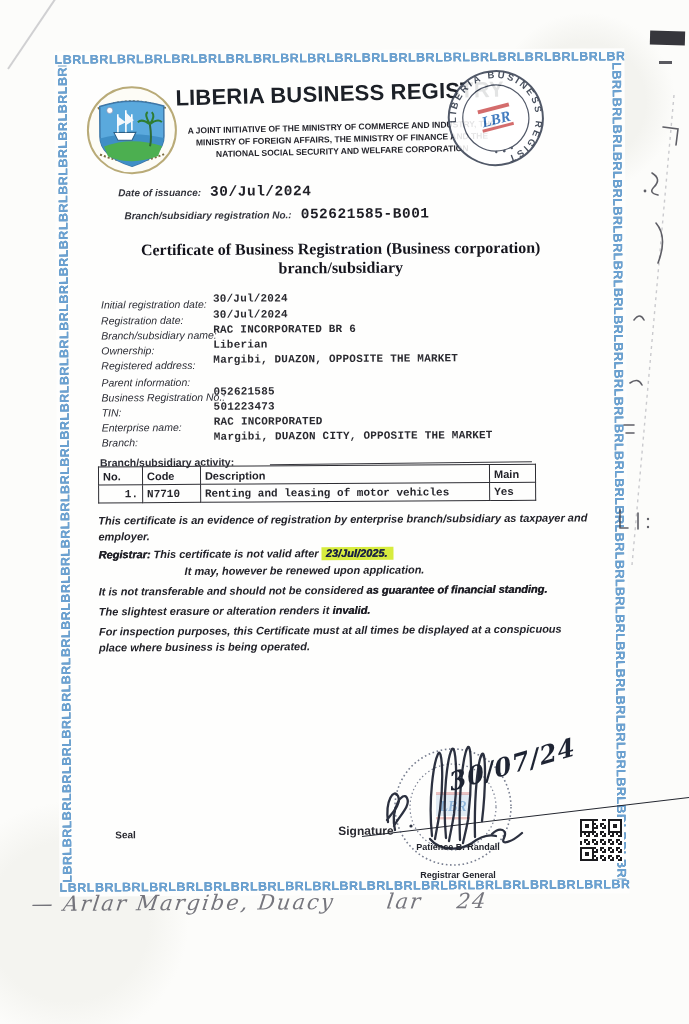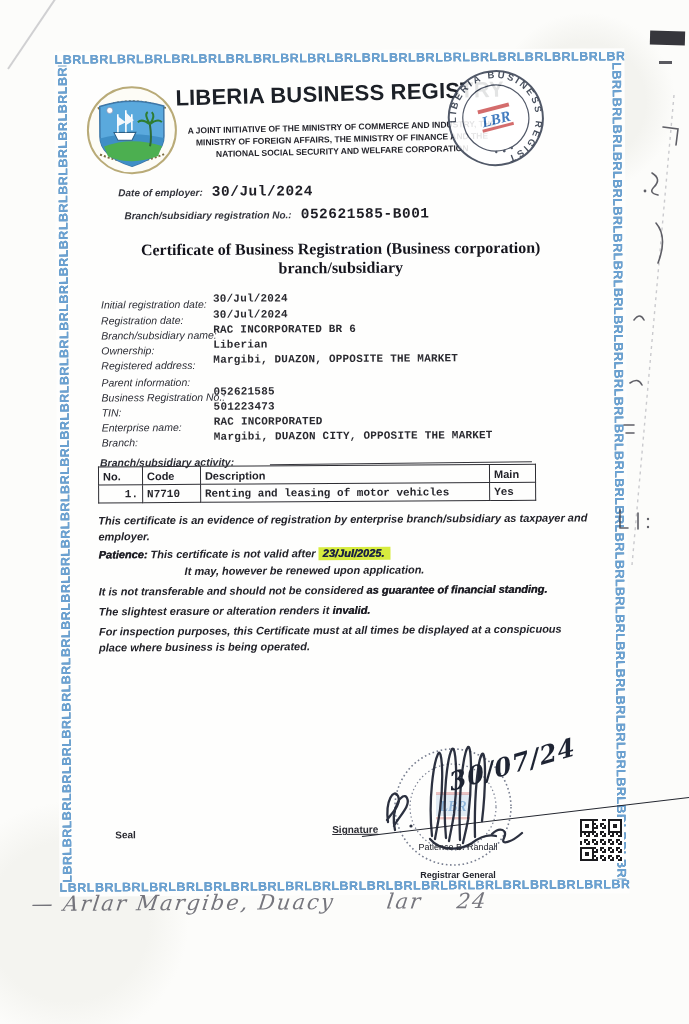--- a/index.html
+++ b/index.html
@@ -37,43 +37,43 @@
   .iss-value{font-family:"Liberation Mono",monospace;font-weight:bold;font-size:14.5px;color:#1f1f26;margin-left:9px;letter-spacing:.5px;}
   
   .cert-title{position:absolute;left:0;top:172px;width:100%;text-align:center;
     font-family:"Liberation Serif",serif;font-weight:bold;font-size:16px;line-height:19px;color:#15151d;}
   
   .frow{position:absolute;left:28px;width:500px;height:15px;}
   .flabel{font-style:italic;font-weight:normal;font-size:10.5px;color:#2c2d35;margin-top:36px;}
   .fvalue{position:absolute;left:112px;top:-1px;font-family:"Liberation Mono",monospace;
     font-weight:bold;font-size:11px;color:#2a2a30;white-space:nowrap;letter-spacing:.2px;}
   
-  .act-label{position:absolute;left:26px;top:388px;font-style:italic;font-weight:bold;font-size:10.5px;color:#2c2d35;}
+  .act-label{position:absolute;left:26px;top:388px;font-weight:bold;font-size:10.5px;color:#2c2d35;}
   .act-rule{position:absolute;left:196px;top:396px;width:262px;height:1px;background:#36363c;transform:rotate(-.3deg);}
   table.act{position:absolute;left:24px;top:398px;width:438px;border-collapse:collapse;}
   table.act th,table.act td{border:1.3px solid #2e2e34;padding:1px 4px;height:15px;}
   table.act th{font-size:11px;font-weight:bold;text-align:left;color:#1f1f26;}
   table.act td{font-family:"Liberation Mono",monospace;font-weight:bold;font-size:11px;color:#26262c;}
   td.no{text-align:right;padding-right:6px;}
   
   .note{position:absolute;left:24px;width:498px;font-style:italic;font-weight:bold;
     font-size:11px;line-height:16px;color:#222229;}
   .xb{text-shadow:.4px 0 0 currentColor;}
   .hl{background:#d7ec3e;color:#1b2342;padding:0 6px 1px 4px;text-shadow:.4px 0 0 currentColor;}
   
   .seal-label{position:absolute;left:39px;top:761px;font-size:10px;font-weight:bold;color:#2a2a31;}
-  .sig-label{position:absolute;left:256px;top:757px;font-size:10px;font-weight:bold;color:#2a2a31;text-decoration:underline;}
+  .sig-label{position:absolute;left:262px;top:757px;font-size:12px;font-weight:bold;color:#2a2a31;}
   .sig-line{position:absolute;left:362px;top:836px;width:331px;height:1.4px;background:#23262f;
     transform:rotate(-6.8deg);transform-origin:left center;}
   .ink-stamp{position:absolute;left:390px;top:744px;}
   .scrawl{position:absolute;left:378px;top:736px;}
   .hand-date{position:absolute;left:447px;top:750px;font-family:"DejaVu Serif",serif;font-style:italic;
     font-weight:bold;font-size:25px;color:#1e2433;transform:rotate(-16deg) skewX(-6deg);letter-spacing:1px;}
   .sig-name{position:absolute;left:393px;top:842px;width:130px;text-align:center;color:#22242c;}
-  .sig-name .nm{font-size:9px;font-weight:normal;display:block;}
+  .sig-name .nm{font-size:9px;font-weight:bold;display:block;}
   .sig-name .tt{font-size:9px;font-weight:bold;display:block;margin-top:18px;}
   .qr{position:absolute;left:578px;top:817px;}
   
   .hand-note{position:absolute;left:32px;top:890px;width:600px;font-family:"DejaVu Serif",serif;
     font-style:italic;font-size:21px;color:#55555f;opacity:.8;letter-spacing:2px;
     transform:skewX(-8deg) rotate(-.4deg);white-space:pre;}
 </style>
 </head>
 <body>
 
@@ -127,21 +127,21 @@
           <rect x="36" y="40" width="32" height="4" fill="#c53b3b" opacity=".85"></rect>
           <rect x="36" y="60" width="32" height="3" fill="#c53b3b" opacity=".85"></rect>
           <text x="52" y="58" text-anchor="middle" font-size="15" font-style="italic" font-weight="bold" fill="#2b6cb8" font-family="Liberation Serif, serif">LBR</text>
           <circle cx="52" cy="86" r="1.4" fill="#3a4254"></circle>
             <circle cx="44" cy="85" r="1.2" fill="#3a4254"></circle>
             <circle cx="60" cy="85" r="1.2" fill="#3a4254"></circle>
         </g>
       </svg>
 
       <div class="iss-row" style="left:46px;top:116px;">
-        <span class="iss-label">Date of employer:</span>
+        <span class="iss-label">Date of issuance:</span>
         <span class="iss-value">30/Jul/2024</span>
       </div>
       <div class="iss-row" style="left:52px;top:139px;">
         <span class="iss-label">Branch/subsidiary registration No.:</span>
         <span class="iss-value">052621585-B001</span>
       </div>
 
       <div class="cert-title">
         <div>Certificate of Business Registration (Business corporation)</div>
         <div>branch/subsidiary</div>
@@ -178,21 +178,21 @@
           <td class="no">1.</td>
           <td>N7710</td>
           <td>Renting and leasing of motor vehicles</td>
           <td>Yes</td>
         </tr>
       </tbody>
         </table>
 
       <div class="note" style="top:444px;">This certificate is an evidence of registration by enterprise branch/subsidiary as taxpayer and employer.</div>
       <div class="note" style="top:478px;">
-        <span class="xb">Patience:</span><span> This certificate is not valid after </span><span class="hl">23/Jul/2025.</span>
+        <span class="xb">Registrar:</span><span> This certificate is not valid after </span><span class="hl">23/Jul/2025.</span>
       </div>
       <div class="note" style="top:495px;left:110px;">It may, however be renewed upon application.</div>
       <div class="note" style="top:515px;">
         <span>It is not transferable and should not be considered </span><span class="xb">as guarantee of financial standing.</span>
       </div>
       <div class="note" style="top:535px;">
         <span>The slightest erasure or alteration renders it </span><span class="xb">invalid.</span>
       </div>
       <div class="note" style="top:555px;width:488px;">For inspection purposes, this Certificate must at all times be displayed at a conspicuous place where business is being operated.</div>
 

